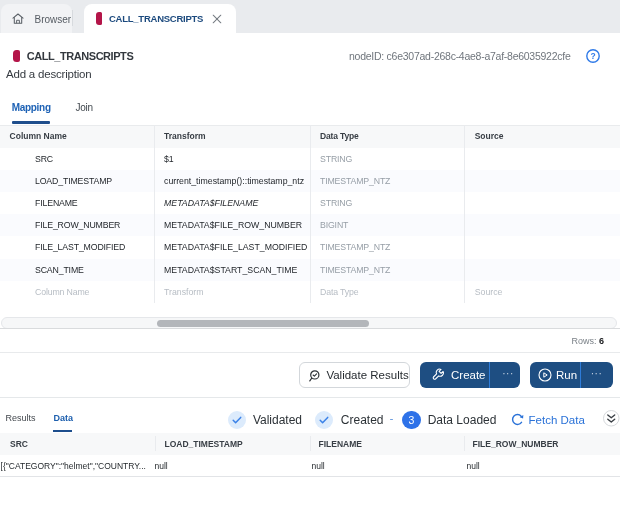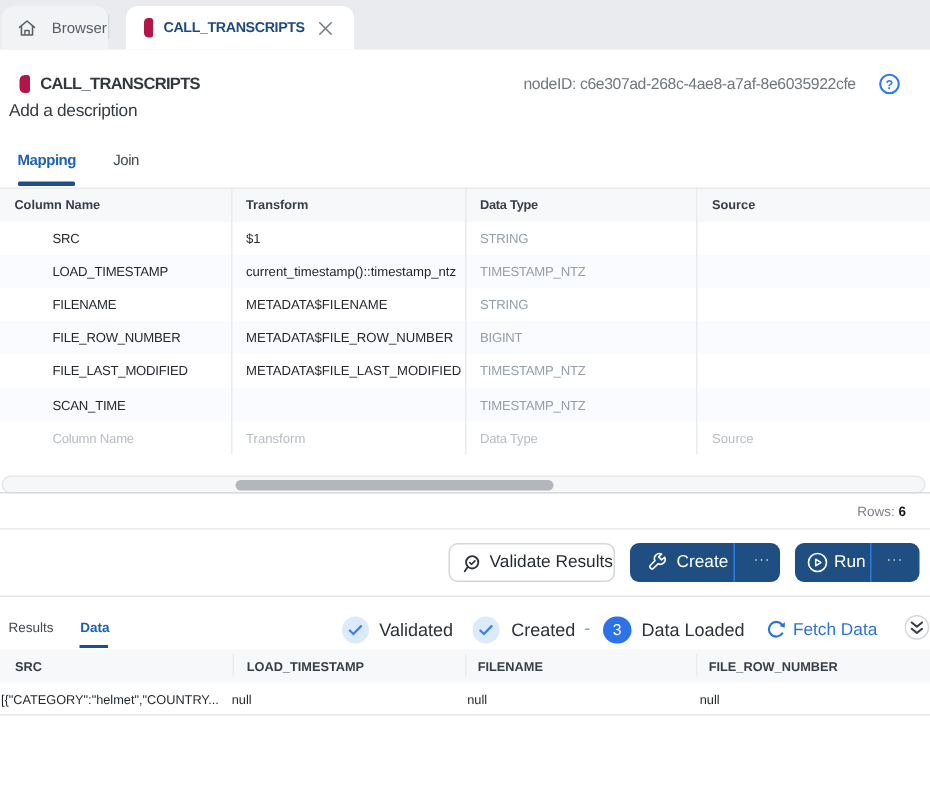--- a/index.html
+++ b/index.html
@@ -63,32 +63,33 @@
 
   <div class="abs" style="left:35px; letter-spacing:-0.15px; top:148px;  font-size:8.75px; line-height:22.1px; color:#24282d;">SRC</div>
   <div class="abs" style="left:164px; top:148px; font-size:8.75px; line-height:22.1px; color:#24282d;">$1</div>
   <div class="abs" style="left:320px; letter-spacing:-0.15px; top:148px; font-size:8.75px; line-height:22.1px; color:#969ea6;">STRING</div>
 
   <div class="abs" style="left:35px; letter-spacing:-0.15px; top:170.1px;  font-size:8.75px; line-height:22.1px; color:#24282d;">LOAD_TIMESTAMP</div>
   <div class="abs" style="left:164px; top:170.1px; font-size:8.75px; line-height:22.1px; color:#24282d;">current_timestamp()::timestamp_ntz</div>
   <div class="abs" style="left:320px; letter-spacing:-0.15px; top:170.1px; font-size:8.75px; line-height:22.1px; color:#969ea6;">TIMESTAMP_NTZ</div>
 
   <div class="abs" style="left:35px; letter-spacing:-0.15px; top:192.2px;  font-size:8.75px; line-height:22.1px; color:#24282d;">FILENAME</div>
-  <div class="abs" style="left:164px; top:192.2px; font-size:8.75px; line-height:22.1px; color:#24282d;">METADATA$FILENAME</div>
+  <div class="abs" style="left:164px; top:192.2px; font-size:8.75px; line-height:22.1px; color:#24282d;font-style:italic;">METADATA$FILENAME</div>
   <div class="abs" style="left:320px; letter-spacing:-0.15px; top:192.2px; font-size:8.75px; line-height:22.1px; color:#969ea6;">STRING</div>
 
   <div class="abs" style="left:35px; letter-spacing:-0.15px; top:214.3px;  font-size:8.75px; line-height:22.1px; color:#24282d;">FILE_ROW_NUMBER</div>
   <div class="abs" style="left:164px; top:214.3px; font-size:8.75px; line-height:22.1px; color:#24282d;">METADATA$FILE_ROW_NUMBER</div>
   <div class="abs" style="left:320px; letter-spacing:-0.15px; top:214.3px; font-size:8.75px; line-height:22.1px; color:#969ea6;">BIGINT</div>
 
   <div class="abs" style="left:35px; letter-spacing:-0.15px; top:236.4px;  font-size:8.75px; line-height:22.1px; color:#24282d;">FILE_LAST_MODIFIED</div>
   <div class="abs" style="left:164px; top:236.4px; font-size:8.75px; line-height:22.1px; color:#24282d;">METADATA$FILE_LAST_MODIFIED</div>
   <div class="abs" style="left:320px; letter-spacing:-0.15px; top:236.4px; font-size:8.75px; line-height:22.1px; color:#969ea6;">TIMESTAMP_NTZ</div>
 
   <div class="abs" style="left:35px; letter-spacing:-0.15px; top:258.5px;  font-size:8.75px; line-height:22.1px; color:#24282d;">SCAN_TIME</div>
+  <div class="abs" style="left:164px; top:258.5px; font-size:8.75px; line-height:22.1px; color:#24282d;">METADATA$START_SCAN_TIME</div>
   <div class="abs" style="left:320px; letter-spacing:-0.15px; top:258.5px; font-size:8.75px; line-height:22.1px; color:#969ea6;">TIMESTAMP_NTZ</div>
 
   <div class="abs" style="left:35px; letter-spacing:-0.15px; top:280.6px;  font-size:8.75px; line-height:22.1px; color:#b7bdc4;">Column Name</div>
   <div class="abs" style="left:164px; top:280.6px; font-size:8.75px; line-height:22.1px; color:#b7bdc4;">Transform</div>
   <div class="abs" style="left:320px; letter-spacing:-0.15px; top:280.6px; font-size:8.75px; line-height:22.1px; color:#b7bdc4;">Data Type</div>
   <div class="abs" style="left:474.7px; top:280.6px; font-size:8.75px; line-height:22.1px; color:#b7bdc4;">Source</div>
 
   <div class="abs" style="left:1px; top:317px; width:616px; height:12px; background:#f6f7f8; border:1px solid #e5e7ea; border-radius:6px;"></div>
   <div class="abs" style="left:0; top:328px; width:620px; height:1px; background:#d9dbdd;"></div>
   <div class="abs" style="left:157px; top:319.5px; width:212px; height:7px; background:#b3b6ba; border-radius:3.5px;"></div>

